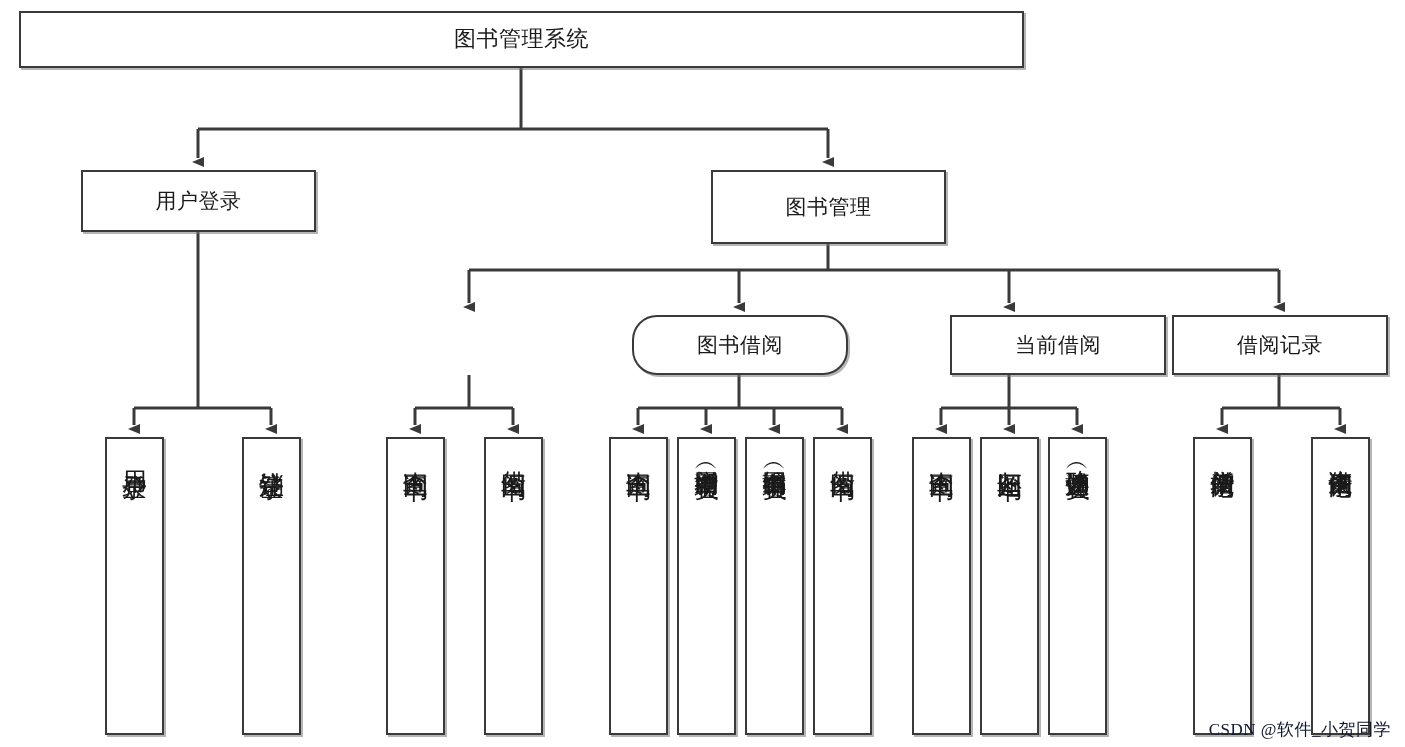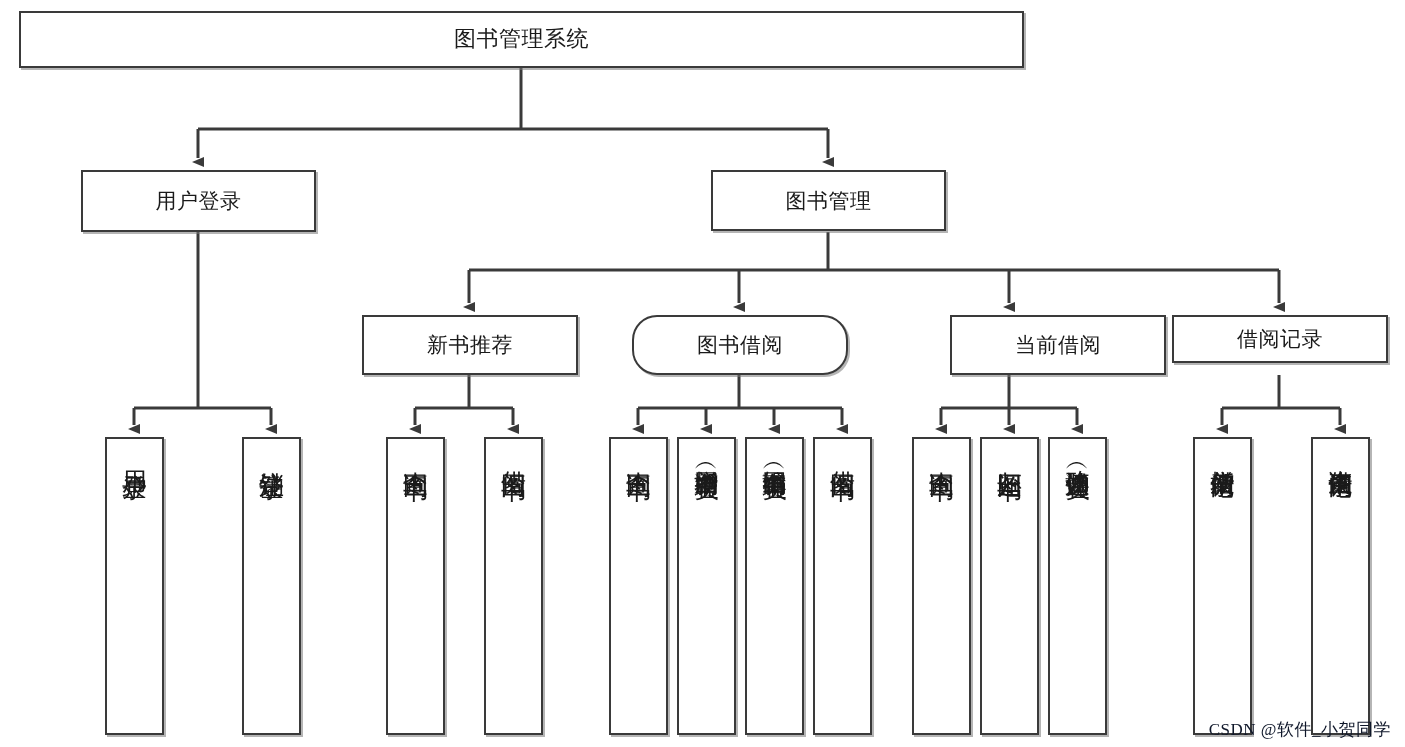--- a/index.html
+++ b/index.html
@@ -131,34 +131,31 @@
     </g>
   </svg>
 
   <div class="node root horiz" style="left:19px; top:11px; width:1005px; height:57px;">
     <span class="lbl">图书管理系统</span>
   </div>
 
   <div class="node horiz" style="left:81px; top:170px; width:235px; height:62px;">
     <span class="lbl">用户登录</span>
   </div>
-  <div class="node horiz" style="left:711px; top:170px; width:235px; height:61px;">
+  <div class="node horiz" style="left:711px; top:170px; width:235px; height:74px;">
     <span class="lbl">图书管理</span>
   </div>
 
-  <div class="node horiz" style="left:362px; top:315px; width:216px; height:60px;">
-    <span class="lbl">新书推荐</span>
-  </div>
   <div class="node horiz" style="left:632px; top:315px; width:216px; height:60px;border-radius:25px;">
     <span class="lbl">图书借阅</span>
   </div>
   <div class="node horiz" style="left:902px; top:315px; width:216px; height:60px;margin-left:48px;">
     <span class="lbl">当前借阅</span>
   </div>
-  <div class="node horiz" style="left:1172px; top:315px; width:216px; height:48px;">
+  <div class="node horiz" style="left:1172px; top:315px; width:216px; height:60px;">
     <span class="lbl">借阅记录</span>
   </div>
 
   <div class="node vert" style="left:105px; top:437px; width:59px; height:298px;">
     <span class="lbl">用户登录</span>
   </div>
   <div class="node vert" style="left:242px; top:437px; width:59px; height:298px;">
     <span class="lbl">注销登录</span>
   </div>
 

